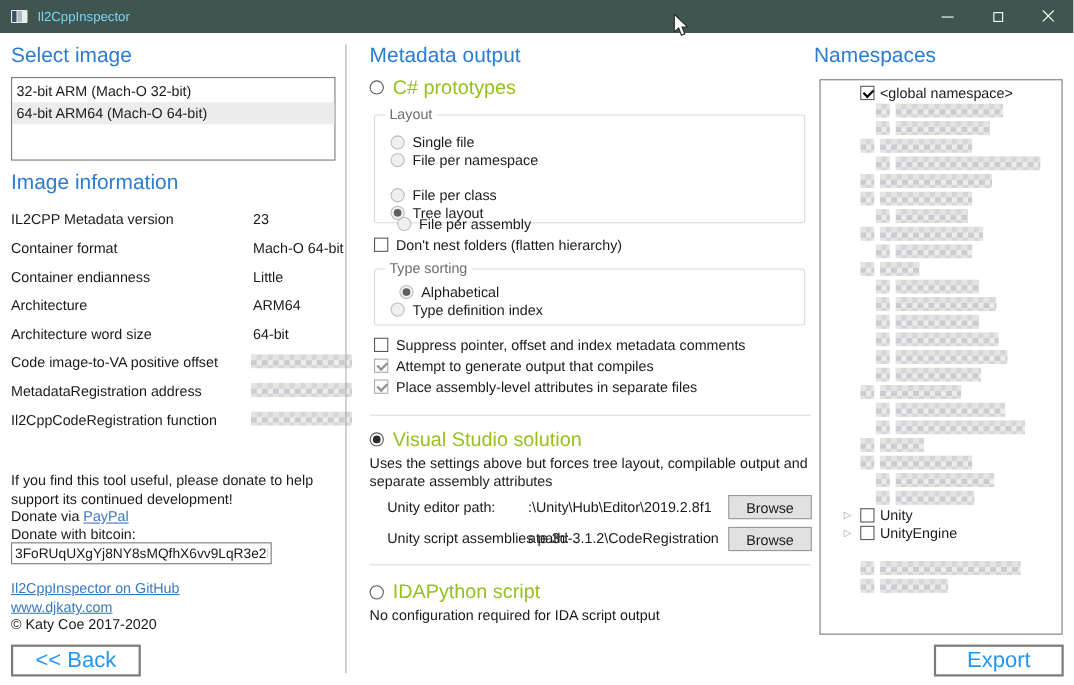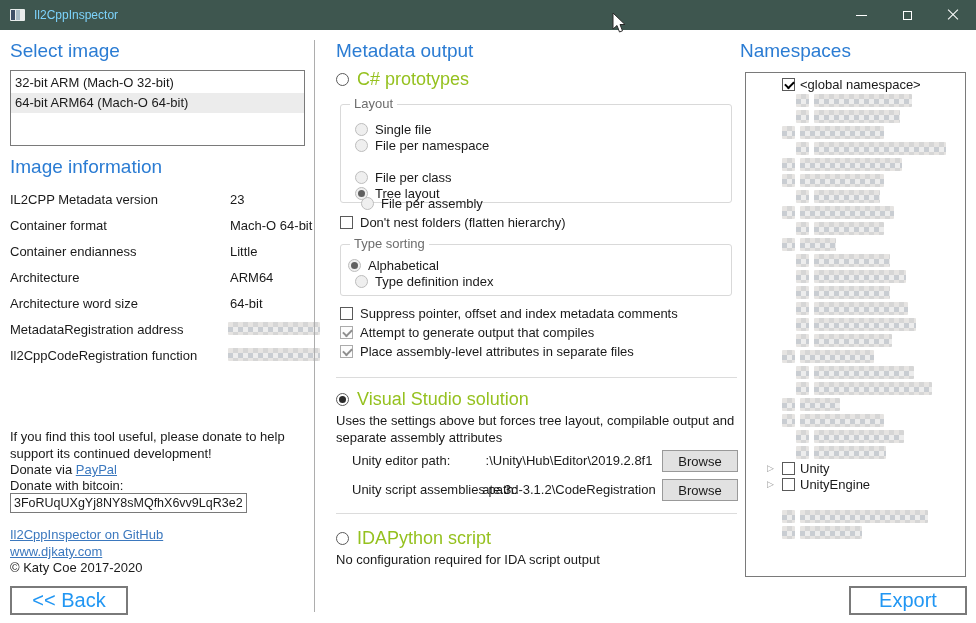--- a/index.html
+++ b/index.html
@@ -72,21 +72,21 @@
   .info-row .redact { position:absolute; left:218px; top:6px; width:92px; height:13px; }
   .donate-para { position:absolute; left:10px; top:428px; width:302px; line-height:17px; }
   .line { position:absolute; white-space:nowrap; }
   .btc-input { position:absolute; left:10px; top:493px; width:237px; height:20px;
     border:1px solid #7a7a7a; font-family:"Liberation Sans",sans-serif; font-size:12.5px;
     padding:0 3px; color:#1a1a1a; }
   
   .sec-radio { position:absolute; display:flex; align-items:center; gap:8px; }
   .desc { position:absolute; line-height:17px; }
   .field-label { position:absolute; white-space:nowrap; }
-  .field-value { position:absolute; width:178px; overflow:hidden; text-align:center;
+  .field-value { position:absolute; width:178px; overflow:hidden; text-align:left;
     white-space:nowrap; }
   
   .ns-listbox { position:absolute; left:745px; top:72px; width:221px; height:505px;
     border:1px solid #7a7a7a; background:#fff; }
   .ns-row { position:absolute; left:16px; width:100%; height:16px; }
   .ns-row .expander { position:absolute; left:5px; top:2px; font-size:9px; color:#9a9a9a; }
   .ns-row .expander::before { content:"\25B7"; }
   .ns-row .checkbox { position:absolute; left:20px; top:1px; }
   .ns-row .nlabel { position:absolute; left:38px; top:0; white-space:nowrap; }
   .ns-row .cb-redact { position:absolute; top:1px; width:13px; height:13px; }
@@ -137,20 +137,24 @@
     </div>
   <div class="info-row">
       <span class="ilabel">Architecture</span>
       <span class="ivalue">ARM64</span>
     </div>
   <div class="info-row">
       <span class="ilabel">Architecture word size</span>
       <span class="ivalue">64-bit</span>
     </div>
   <div class="info-row">
+      <span class="ilabel">Code image-to-VA positive offset</span>
+      <span class="redact"></span>
+    </div>
+  <div class="info-row">
       <span class="ilabel">MetadataRegistration address</span>
       <span class="redact"></span>
     </div>
   <div class="info-row">
       <span class="ilabel">Il2CppCodeRegistration function</span>
       <span class="redact"></span>
     </div>
 </div>
 
 <div class="donate-para">If you find this tool useful, please donate to help support its continued development!</div>
@@ -197,21 +201,21 @@
     </div>
 </div>
 
 <div class="opt-row" style="left:340px; top:214px;">
   <span class="checkbox"></span>
   <span class="lbl">Don't nest folders (flatten hierarchy)</span>
 </div>
 
 <div class="gbox" style="left:340px; top:244px; width:392px; height:52px;">
   <span class="gbox-label">Type sorting</span>
-  <div class="opt-row" style="left:7px; top:12px;">
+  <div class="opt-row" style="left:22px; top:12px;">
       <span class="radio disabled checked"></span>
       <span class="lbl">Alphabetical</span>
     </div>
   <div class="opt-row" style="left:14px; top:28px;">
       <span class="radio disabled"></span>
       <span class="lbl">Type definition index</span>
     </div>
 </div>
 
 <div class="opt-row" style="left:340px; top:305px;">

